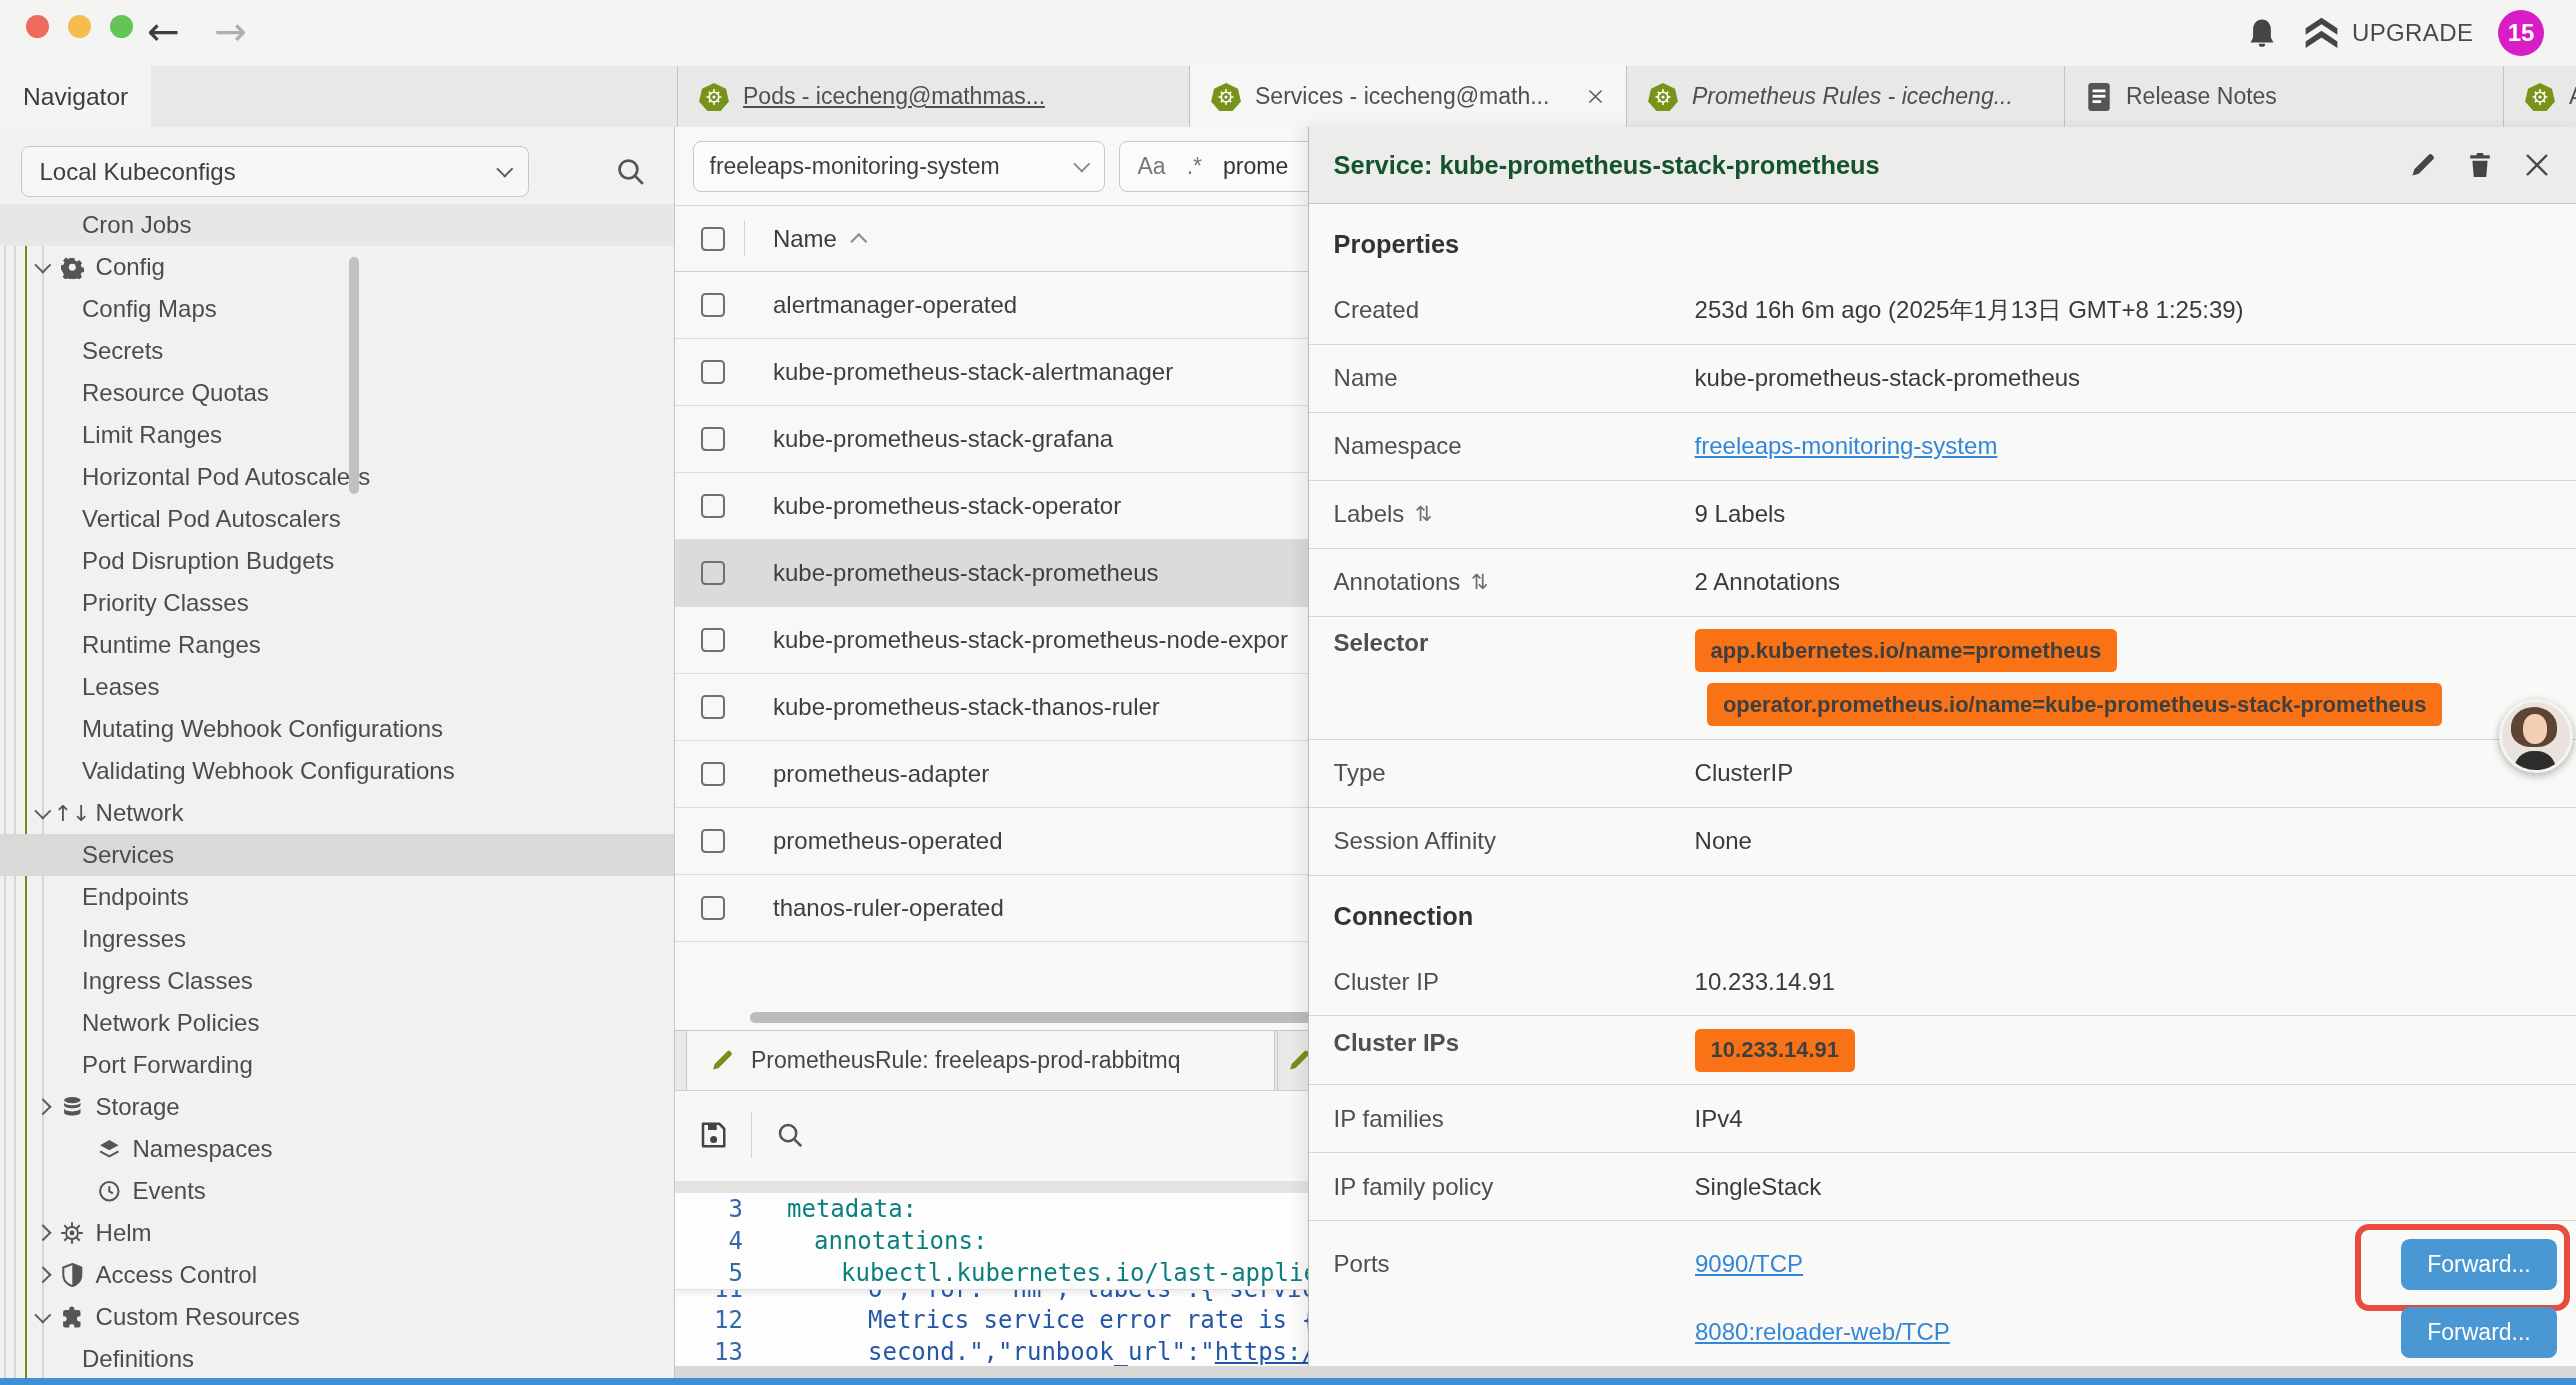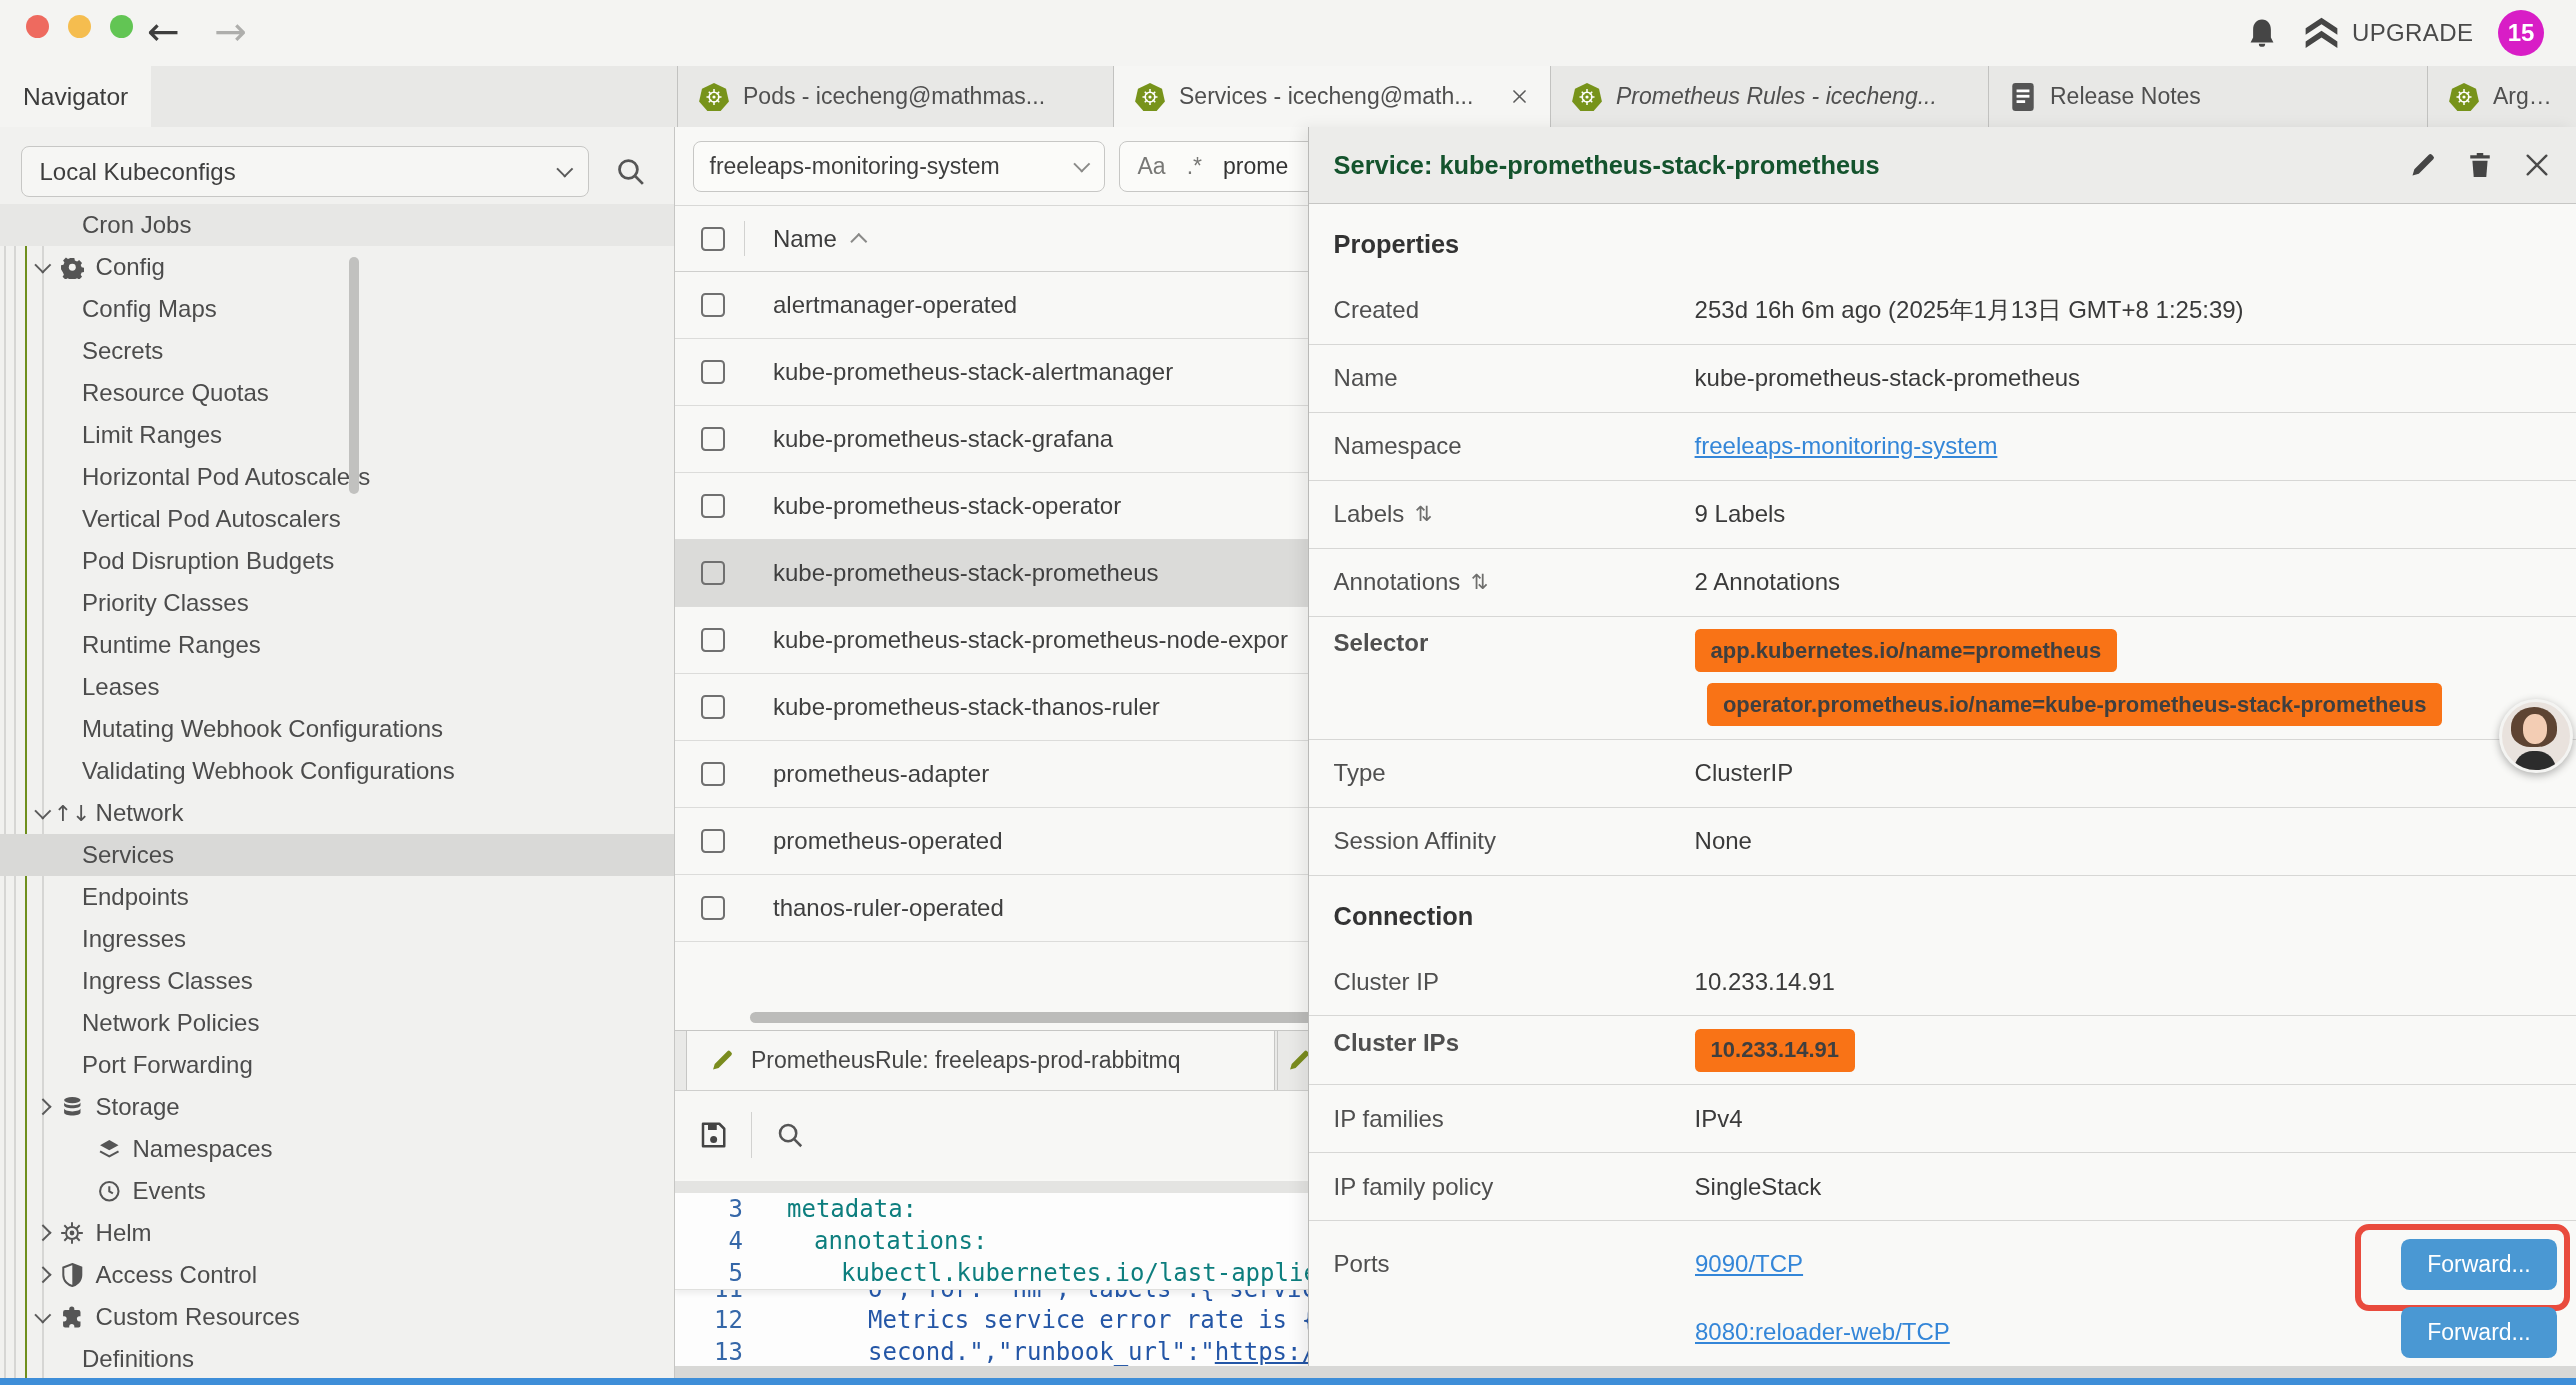--- a/index.html
+++ b/index.html
@@ -22,21 +22,21 @@
   .tabs{position:absolute;left:677px;top:0;right:0;height:61px;display:flex;overflow:hidden;}
   .tab{flex:0 0 auto;display:flex;align-items:center;gap:14px;padding:0 21px;box-sizing:border-box;
        border-left:0.9px solid #c2c2c0;font-size:23px;color:#4f4f4f;background:#e8e8e6;}
   .tab.active{background:#f6f6f4;}
   .tab .tlabel{white-space:nowrap;overflow:hidden;text-overflow:ellipsis;}
   .tab .tlabel.italic{font-style:italic;}
   .tab .tclose{margin-left:auto;padding-left:14px;}
   
   .sidebar{position:absolute;left:0;top:127px;width:675px;bottom:0;background:#f1f1ef;border-right:0.9px solid #c6c6c4;box-sizing:border-box;}
   .sidehead{position:absolute;left:0;top:0;width:100%;height:81px;}
-  .kubeselect{position:absolute;left:21px;top:19px;width:568px;height:51px;box-sizing:border-box;border:0.9px solid #c7c7c5;
+  .kubeselect{position:absolute;left:21px;top:19px;width:508px;height:51px;box-sizing:border-box;border:0.9px solid #c7c7c5;
               border-radius:8px;background:#f6f6f4;display:flex;align-items:center;padding:0 17.5px;font-size:24px;color:#3e3e3e;}
   .kubeselect .cv{margin-left:auto;}
   .side-search{position:absolute;left:614px;top:28px;}
   .tree{position:absolute;left:0;top:77px;right:0;bottom:0;overflow:hidden;text-align:right;}
   .gline{position:absolute;top:0;bottom:0;width:1.8px;background:#d6d6d4;}
   .gline.green{background:#6f8f1d;}
   .trow{position:relative;height:42px;display:flex;align-items:center;box-sizing:border-box;font-size:24px;color:#4c4c4c;gap:10.5px;}
   .trow.leaf{padding-left:82px;}
   .trow.group{padding-left:37px;}
   .trow.plain{padding-left:96px;}
@@ -153,21 +153,21 @@
       </span>
       <span class="badge">15</span>
     </div>
   </div>
 
   <div class="tabstrip">
     <div class="navtab">
       <span>Navigator</span>
     </div>
     <div class="tabs" id="tabs">
-        <div class="tab" style="width: 436px;">
+        <div class="tab" style="width: 512px; text-decoration: underline;">
           <span>
             <svg width="30" height="30" viewBox="0 0 32 32">
               <polygon points="16,1 28.8,7.2 31.9,20.9 23.1,31 8.9,31 0.1,20.9 3.2,7.2" fill="#77931a"></polygon>
               <g stroke="#fff" stroke-width="1.6" fill="none">
                 <circle cx="16" cy="16" r="5.2"></circle>
                 <path d="M16 7.5v4M16 20.5v4M8 16h4M20 16h4M10.4 10.4l2.8 2.8M18.8 18.8l2.8 2.8M21.6 10.4l-2.8 2.8M13.2 18.8l-2.8 2.8"></path>
               </g>
               <circle cx="16" cy="16" r="1.7" fill="#fff"></circle>
             </svg>
           </span>

